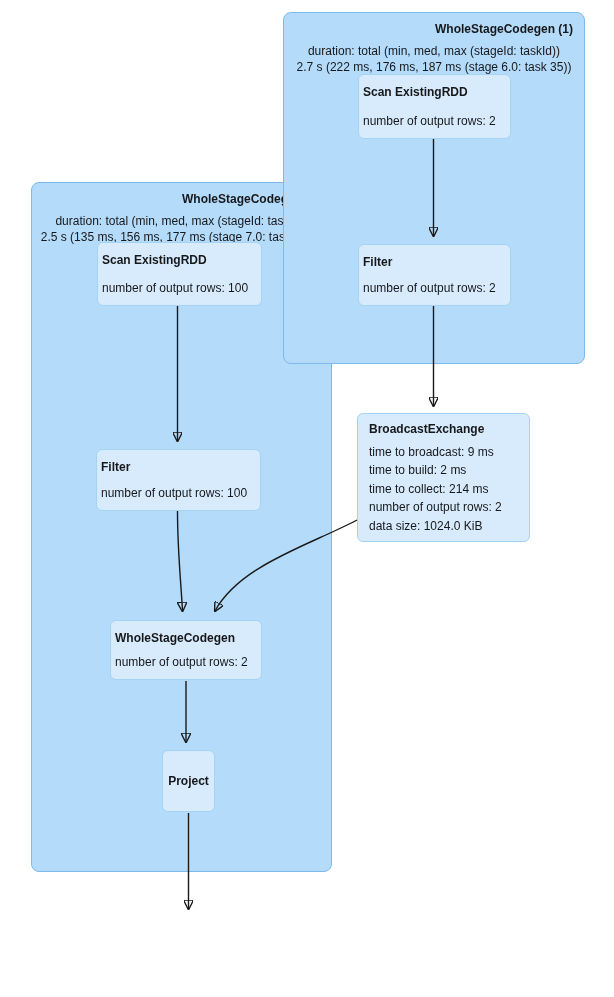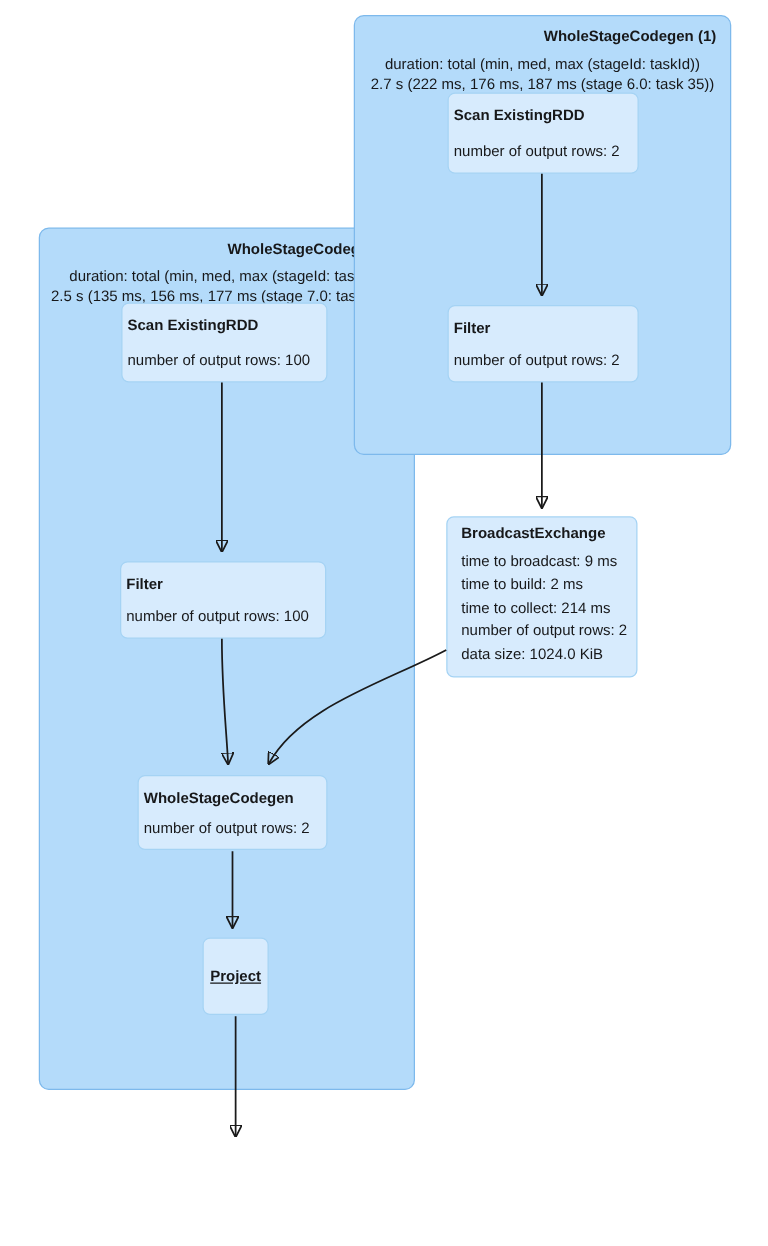--- a/index.html
+++ b/index.html
@@ -60,29 +60,29 @@
     flex-direction:column;
     justify-content:space-between;
   }
   .node-title{font-weight:bold;white-space:nowrap;}
   .node-metric{white-space:nowrap;}
   .node-scan1{left:74px;top:61px;width:153px;height:65px;}
   .node-filter1{left:74px;top:231px;width:153px;height:62px;}
   .node-scan2{left:65px;top:59px;width:165px;height:64px;}
   .node-filter2{left:64px;top:266px;width:165px;height:62px;}
   .node-broadcast-exchange{
-    left:357px;top:413px;width:153px;height:129px;
-    justify-content:flex-end;
+    left:357px;top:413px;width:173px;height:129px;
+    justify-content:space-between;
     padding:8px 11px 9px;
   }
   .node-broadcast-exchange .metrics-list{margin-top:7px;line-height:18.4px;}
   .node-bhj{left:110px;top:620px;width:152px;height:60px;}
   .node-project{
     left:162px;top:750px;width:53px;height:62px;
-    justify-content:center;align-items:center;text-decoration:underline;
+    justify-content:center;align-items:center;
   }
   .node-asp{
     left:125px;top:918px;width:126px;height:64px;
     justify-content:center;align-items:center;
   }
   svg.edges{
     position:absolute;
     left:0;top:0;
     width:614px;height:997px;
     pointer-events:none;

